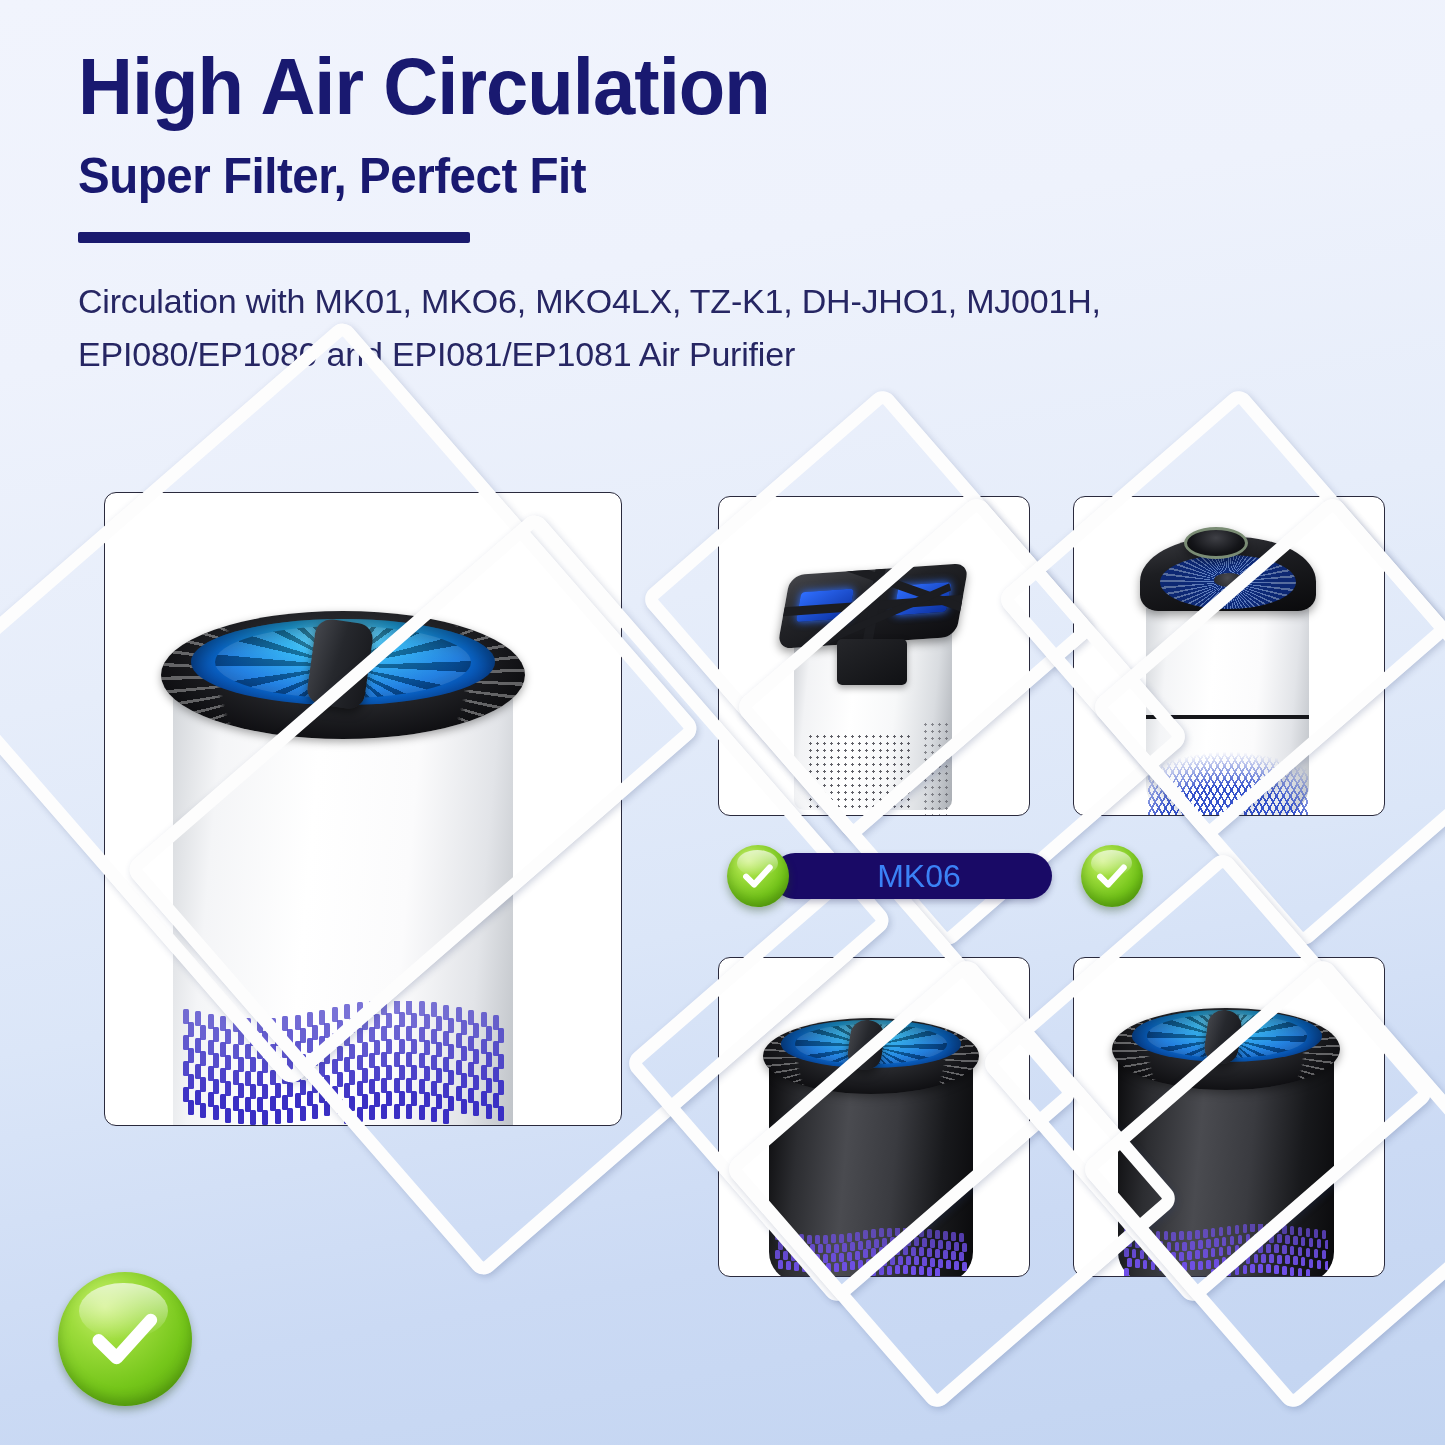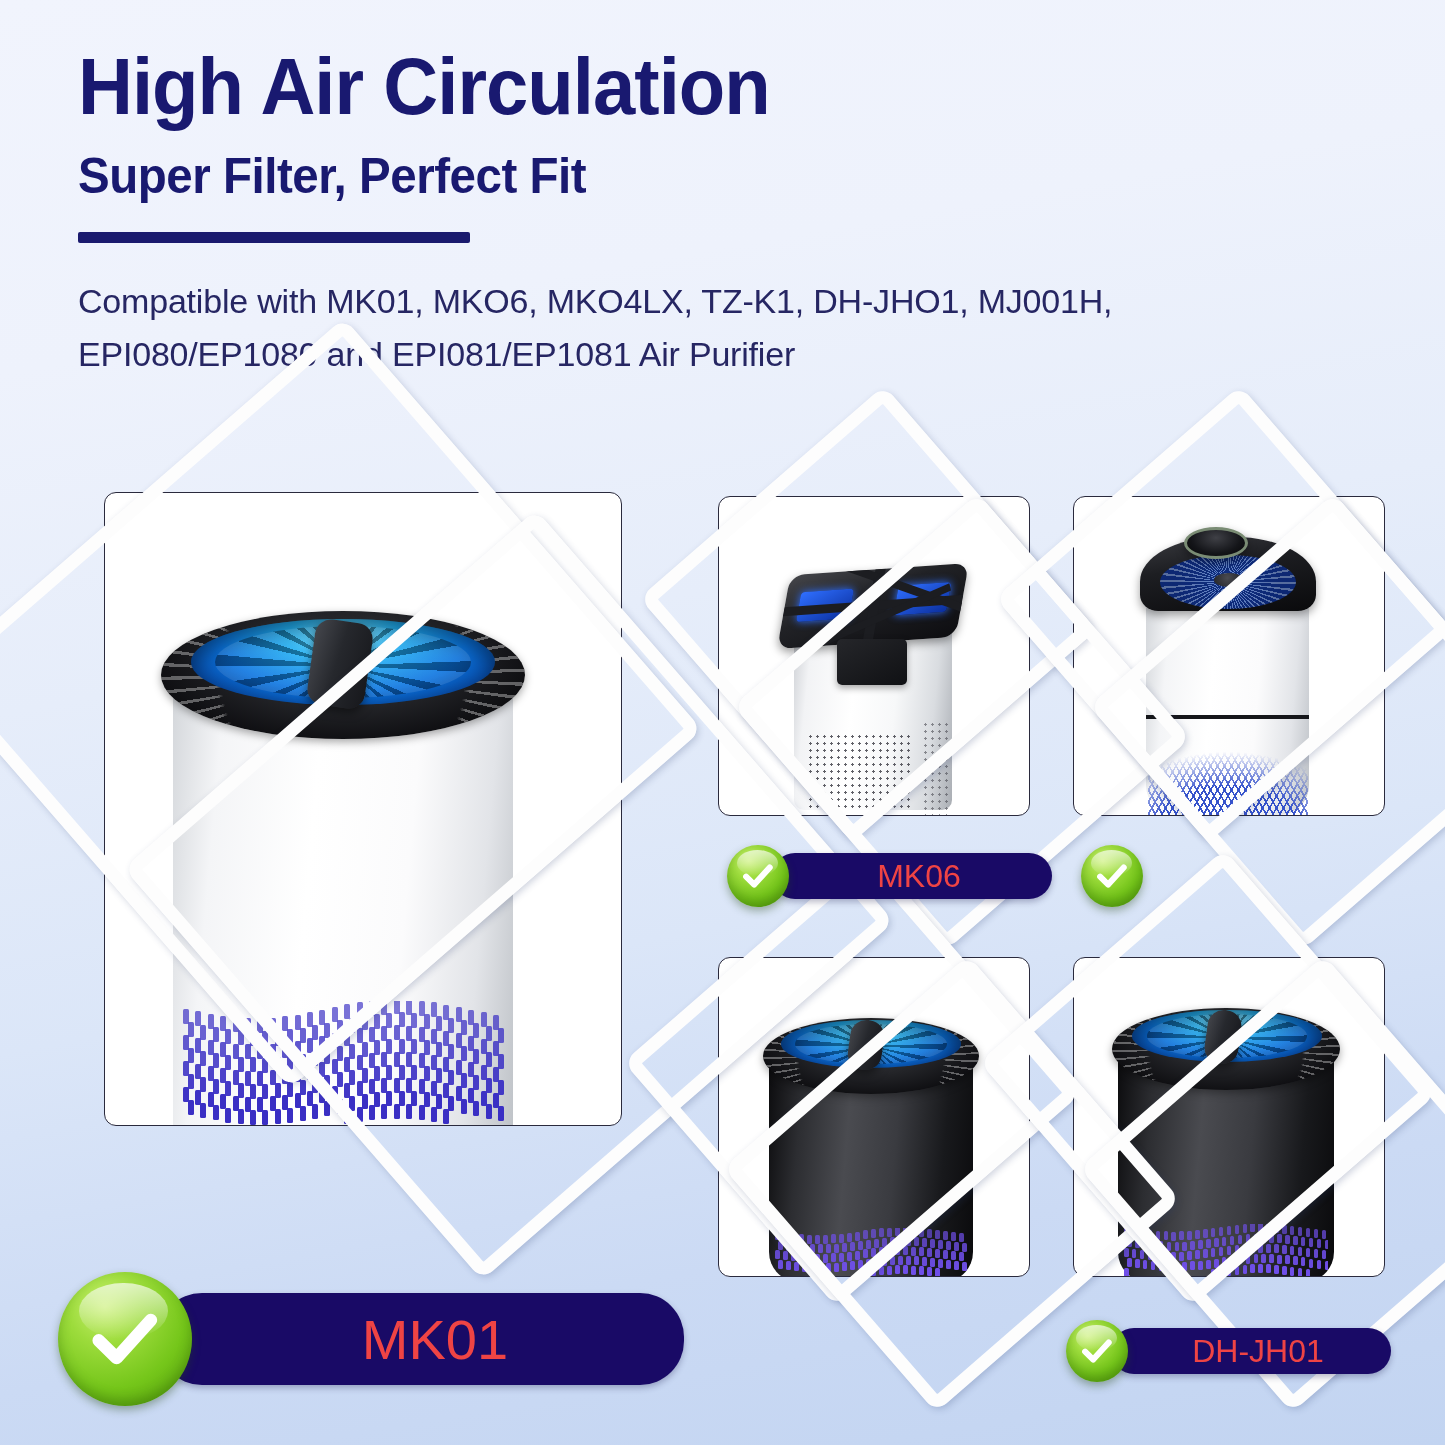--- a/index.html
+++ b/index.html
@@ -53,21 +53,21 @@
   .fr-tr{left:1062px;top:452px;width:298px;height:298px;transform:rotate(-41deg);}
   .fr-tr2{left:1156px;top:560px;width:298px;height:298px;transform:rotate(-41deg);}
   .fr-bl{left:690px;top:916px;width:298px;height:298px;transform:rotate(-41deg);}
   .fr-bl2{left:790px;top:1022px;width:298px;height:298px;transform:rotate(-41deg);}
   .fr-br{left:1046px;top:916px;width:298px;height:298px;transform:rotate(-41deg);}
   .fr-br2{left:1146px;top:1022px;width:298px;height:298px;transform:rotate(-41deg);}
 
   
   .badge{position:absolute;display:flex;align-items:center;}
   .pill{
-    background:#190a66;color:#ef4444;border-radius:44px;
+    background:#190a66;color:#3b82f6;border-radius:44px;
     display:flex;align-items:center;justify-content:center;
     box-shadow:0 3px 6px rgba(30,30,80,.3);
   }
   .check{
     position:relative;border-radius:50%;flex:none;z-index:3;
     background:radial-gradient(circle at 35% 26%,#c7ef6e 0%,#9ddc3c 28%,#75c61a 62%,#4e9a08 100%);
     box-shadow:0 4px 9px rgba(40,70,20,.38), inset 0 -6px 12px rgba(30,70,0,.28);
     display:flex;align-items:center;justify-content:center;
   }
   .check::before{
@@ -159,21 +159,21 @@
 </head>
 <body>
 
 <div class="stage">
 
   <div class="hdr">
     <h1 class="title">High Air Circulation</h1>
     <h2 class="subtitle">Super Filter, Perfect Fit</h2>
     <div class="rule"></div>
     <div class="compat">
-      <div>Compatible with MK01, MKO6, MKO4LX, TZ-K1, DH-JHO1, MJ001H,</div>
+      <div>Circulation with MK01, MKO6, MKO4LX, TZ-K1, DH-JHO1, MJ001H,</div>
       <div>EPI080/EP1080 and EPI081/EP1081 Air Purifier</div>
     </div>
   </div>
 
   <div class="card card-main">
 
     <div class="cyl-body cyl-white" style="left:68px;top:175px;width:340px;height:500px;"></div>
 
     <div class="rim" style="left:56px;top:118px;width:364px;height:128px;">
       <div class="slots"></div>
@@ -693,43 +693,34 @@
   <div class="frame fr-bl2"></div>
   <div class="frame fr-br"></div>
   <div class="frame fr-br2"></div>
 
   <div class="badge badge-main">
     <div class="check">
       <svg width="84" height="84" viewBox="0 0 24 24" aria-hidden="true">
         <path d="M4.5 12.4 L9.6 17.4 L19.4 6.6" fill="none" stroke="#ffffff" stroke-width="3.6" stroke-linecap="round" stroke-linejoin="round"></path>
       </svg>
     </div>
-    <div class="pill">MK01</div>
   </div>
 
   <div class="badge badge-sm badge-tl">
     <div class="check">
       <svg width="38" height="38" viewBox="0 0 24 24" aria-hidden="true">
         <path d="M4.5 12.4 L9.6 17.4 L19.4 6.6" fill="none" stroke="#ffffff" stroke-width="3.8" stroke-linecap="round" stroke-linejoin="round"></path>
       </svg>
     </div>
     <div class="pill">MK06</div>
   </div>
 
   <div class="badge badge-sm badge-tr">
     <div class="check">
       <svg width="38" height="38" viewBox="0 0 24 24" aria-hidden="true">
         <path d="M4.5 12.4 L9.6 17.4 L19.4 6.6" fill="none" stroke="#ffffff" stroke-width="3.8" stroke-linecap="round" stroke-linejoin="round"></path>
       </svg>
     </div>
   </div>
 
 
-  <div class="badge badge-sm badge-br">
-    <div class="check">
-      <svg width="38" height="38" viewBox="0 0 24 24" aria-hidden="true">
-        <path d="M4.5 12.4 L9.6 17.4 L19.4 6.6" fill="none" stroke="#ffffff" stroke-width="3.8" stroke-linecap="round" stroke-linejoin="round"></path>
-      </svg>
-    </div>
-    <div class="pill">DH-JH01</div>
-  </div>
 
 </div>
 
 </body></html>

